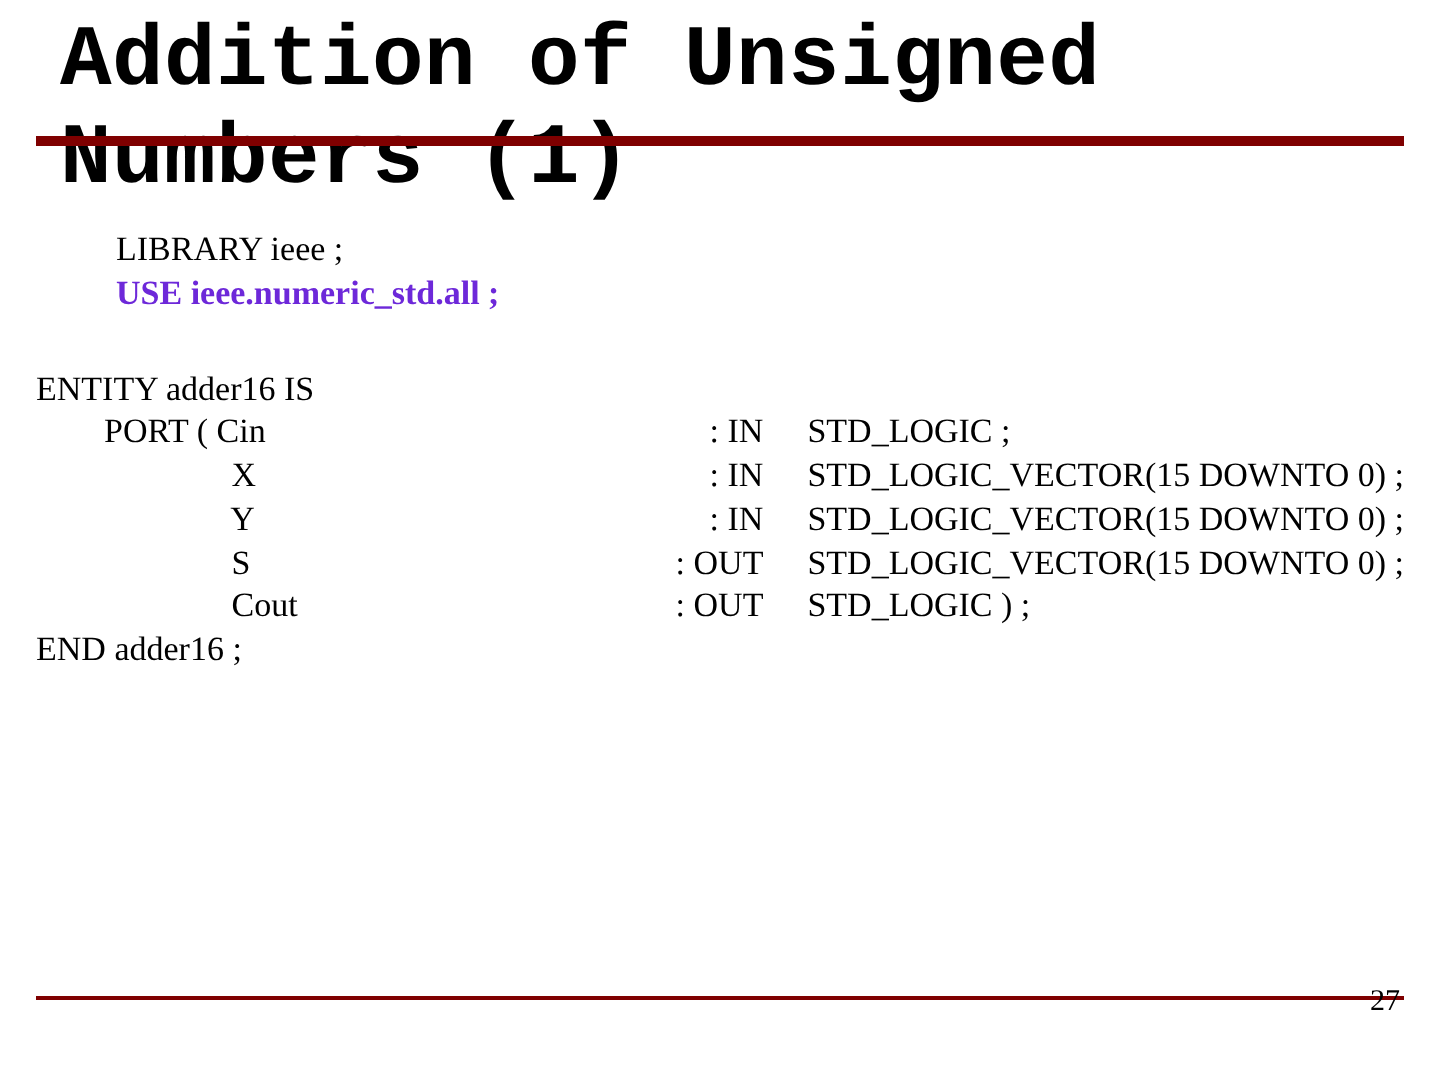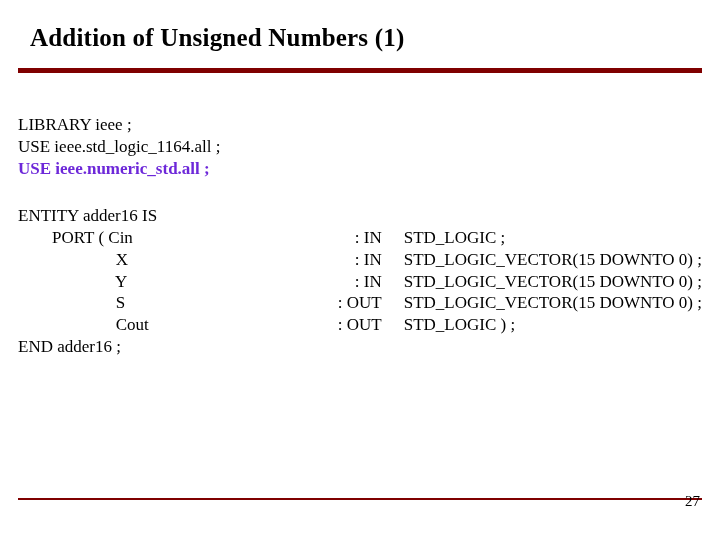--- a/index.html
+++ b/index.html
@@ -13,23 +13,23 @@
   }
   .slide {
     position: relative;
     width: 720px;
     height: 540px;
     box-sizing: border-box;
   }
   .title {
     position: absolute;
     left: 30px;
-    top: 24px;
-    font-family: Liberation Serif, serif;
-    font-size: 25px;
+    top: 6px;
+    font-family: Liberation Mono, monospace;
+    font-size: 43px;
     font-weight: 700;
     color: #000;
     letter-spacing: 0.2px;
   }
   .rule {
     position: absolute;
     left: 18px;
     top: 68px;
     width: 684px;
     height: 5px;
@@ -39,20 +39,21 @@
     position: absolute;
     left: 18px;
     top: 114px;
     width: 684px;
     font-size: 17px;
     line-height: 1.28;
     color: #000;
   }
   .libs {
     margin-bottom: 26px;
+    margin-left: 40px;
   }
   .lib3 {
     color: #6d28d9;
     font-weight: 700;
   }
   .entity-table {
     display: flex;
     gap: 22px;
   }
   .col1 { white-space: pre; width: 280px; }
@@ -79,21 +80,20 @@
 
 <div class="slide">
 
   <div class="title">Addition of Unsigned Numbers (1)</div>
 
   <div class="rule"></div>
 
   <div class="body">
     <div class="libs">
       <div>LIBRARY ieee ;</div>
-      <div>USE ieee.std_logic_1164.all ;</div>
       <div class="lib3">USE ieee.numeric_std.all ;</div>
     </div>
 
     <div class="entity-table">
       <div class="col1">ENTITY adder16 IS
         PORT ( Cin
                        X
                        Y
                        S
                        Cout

